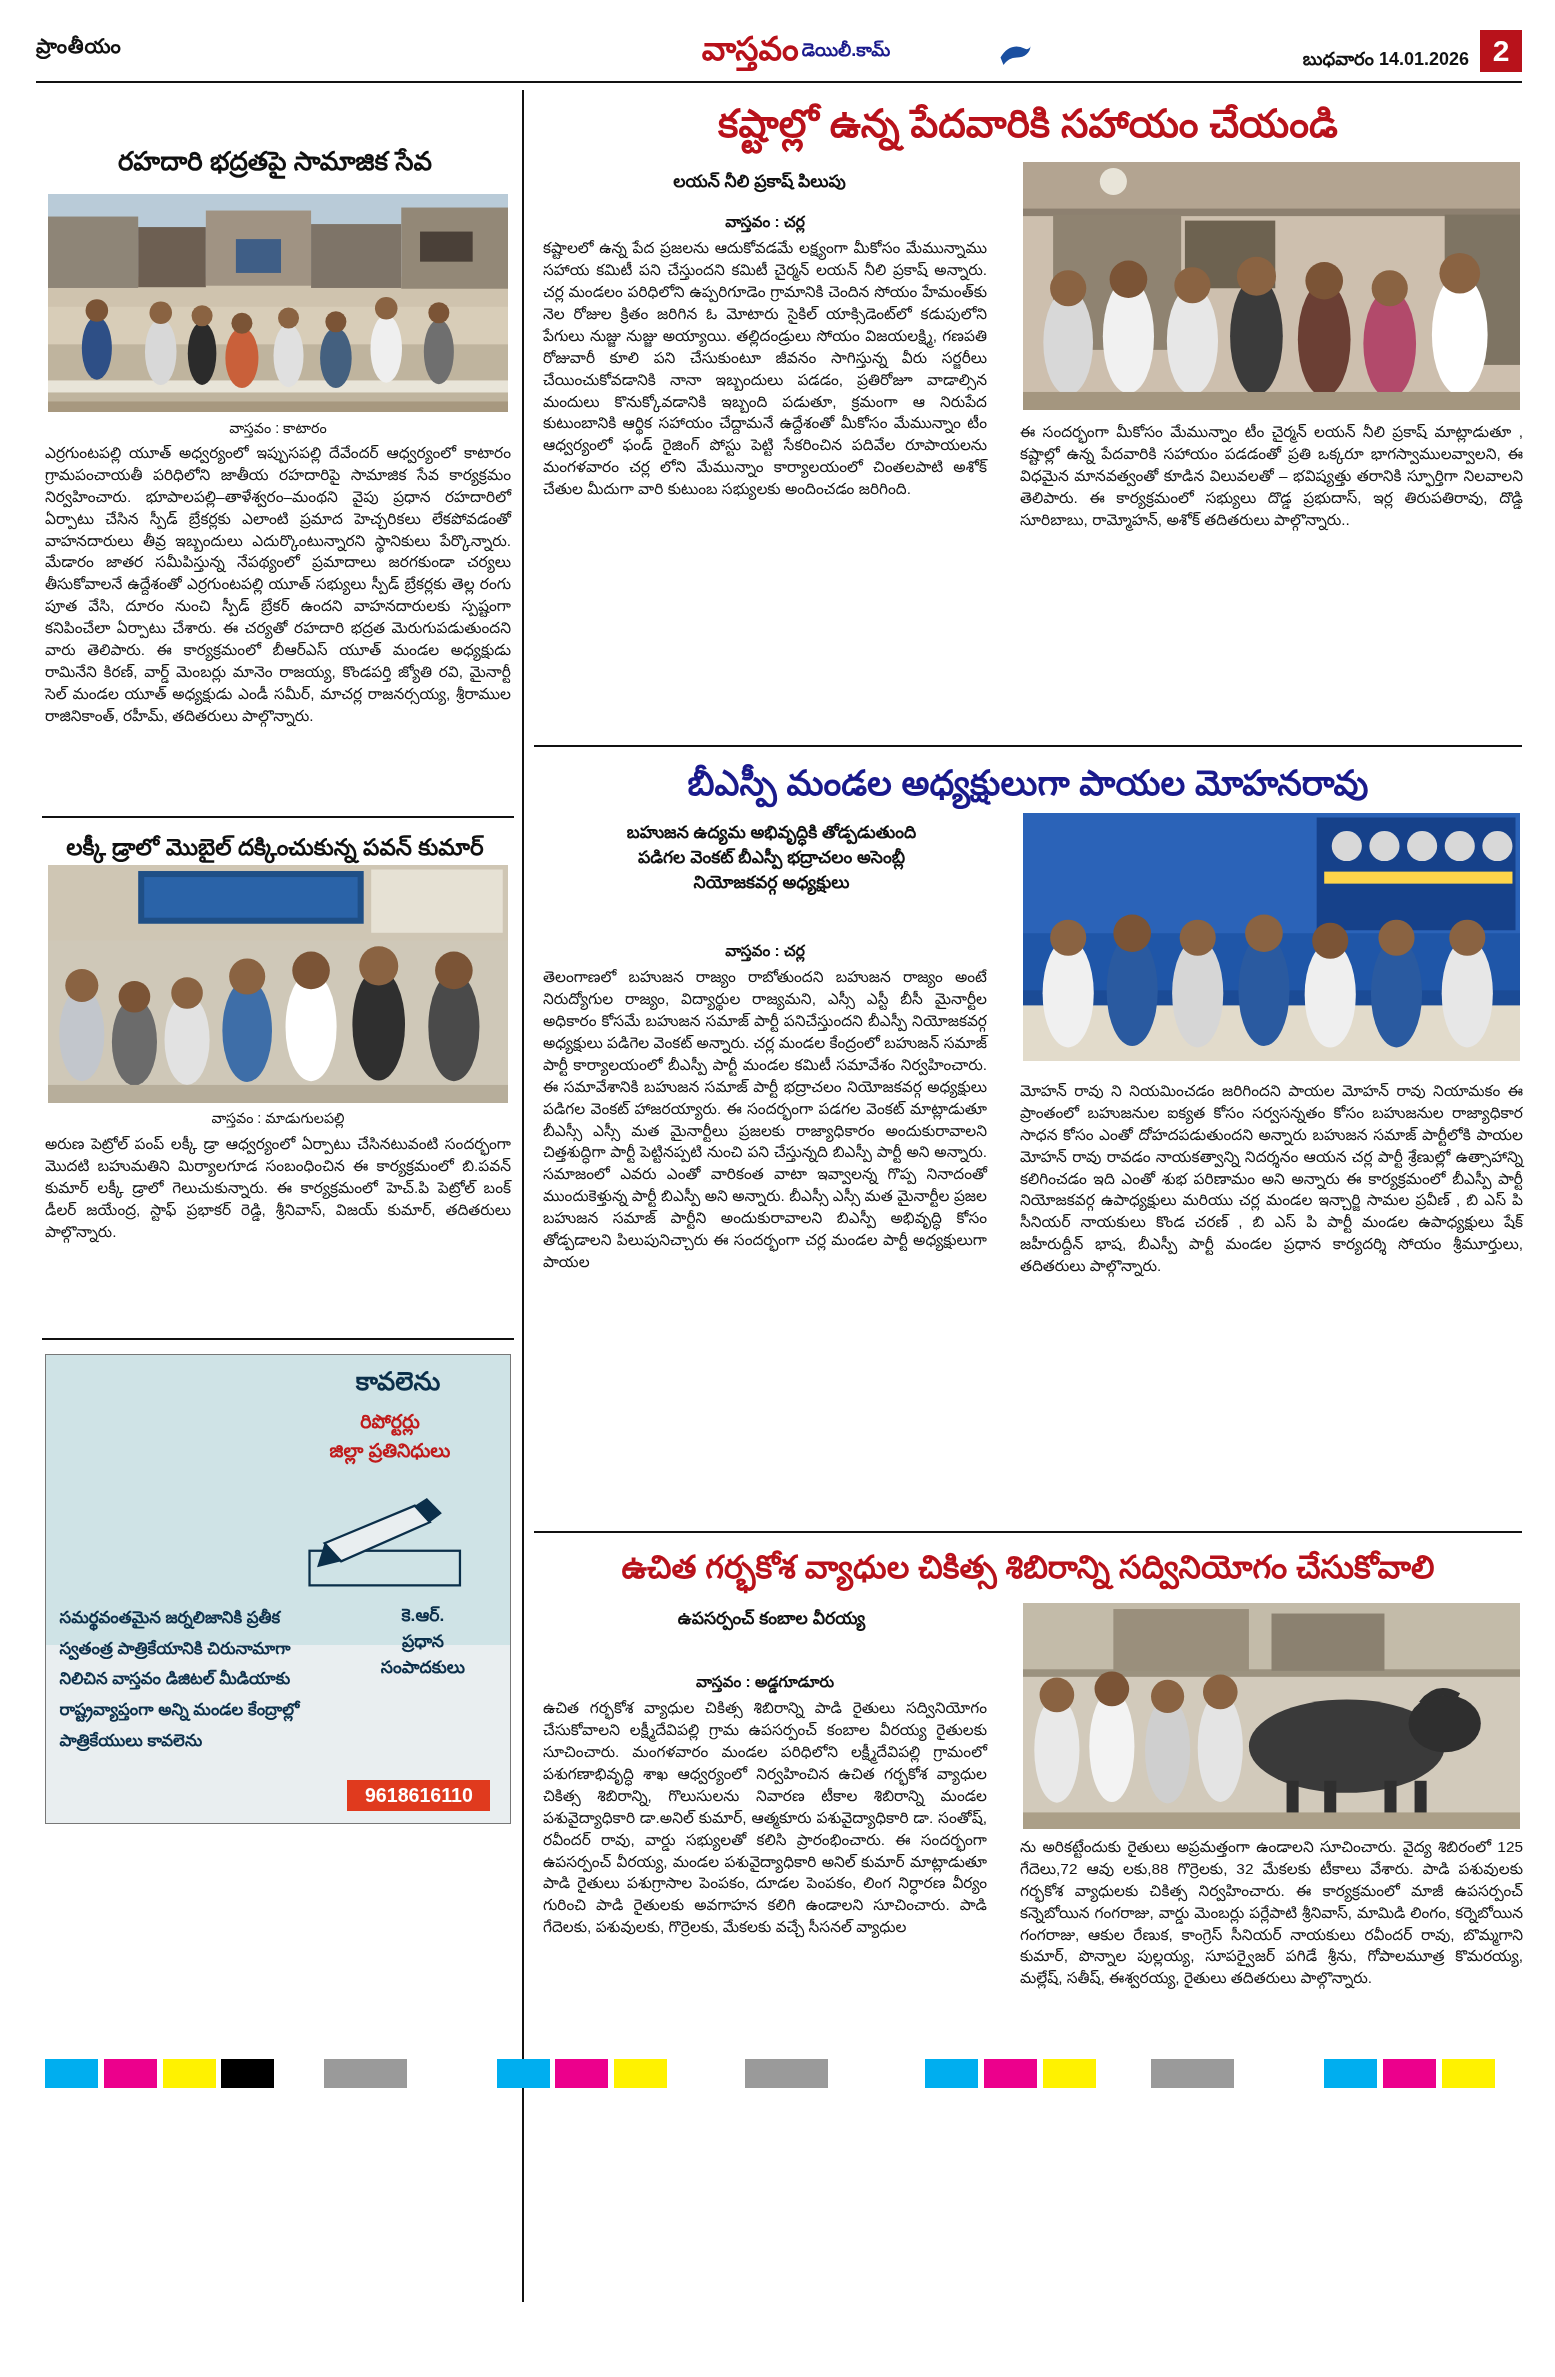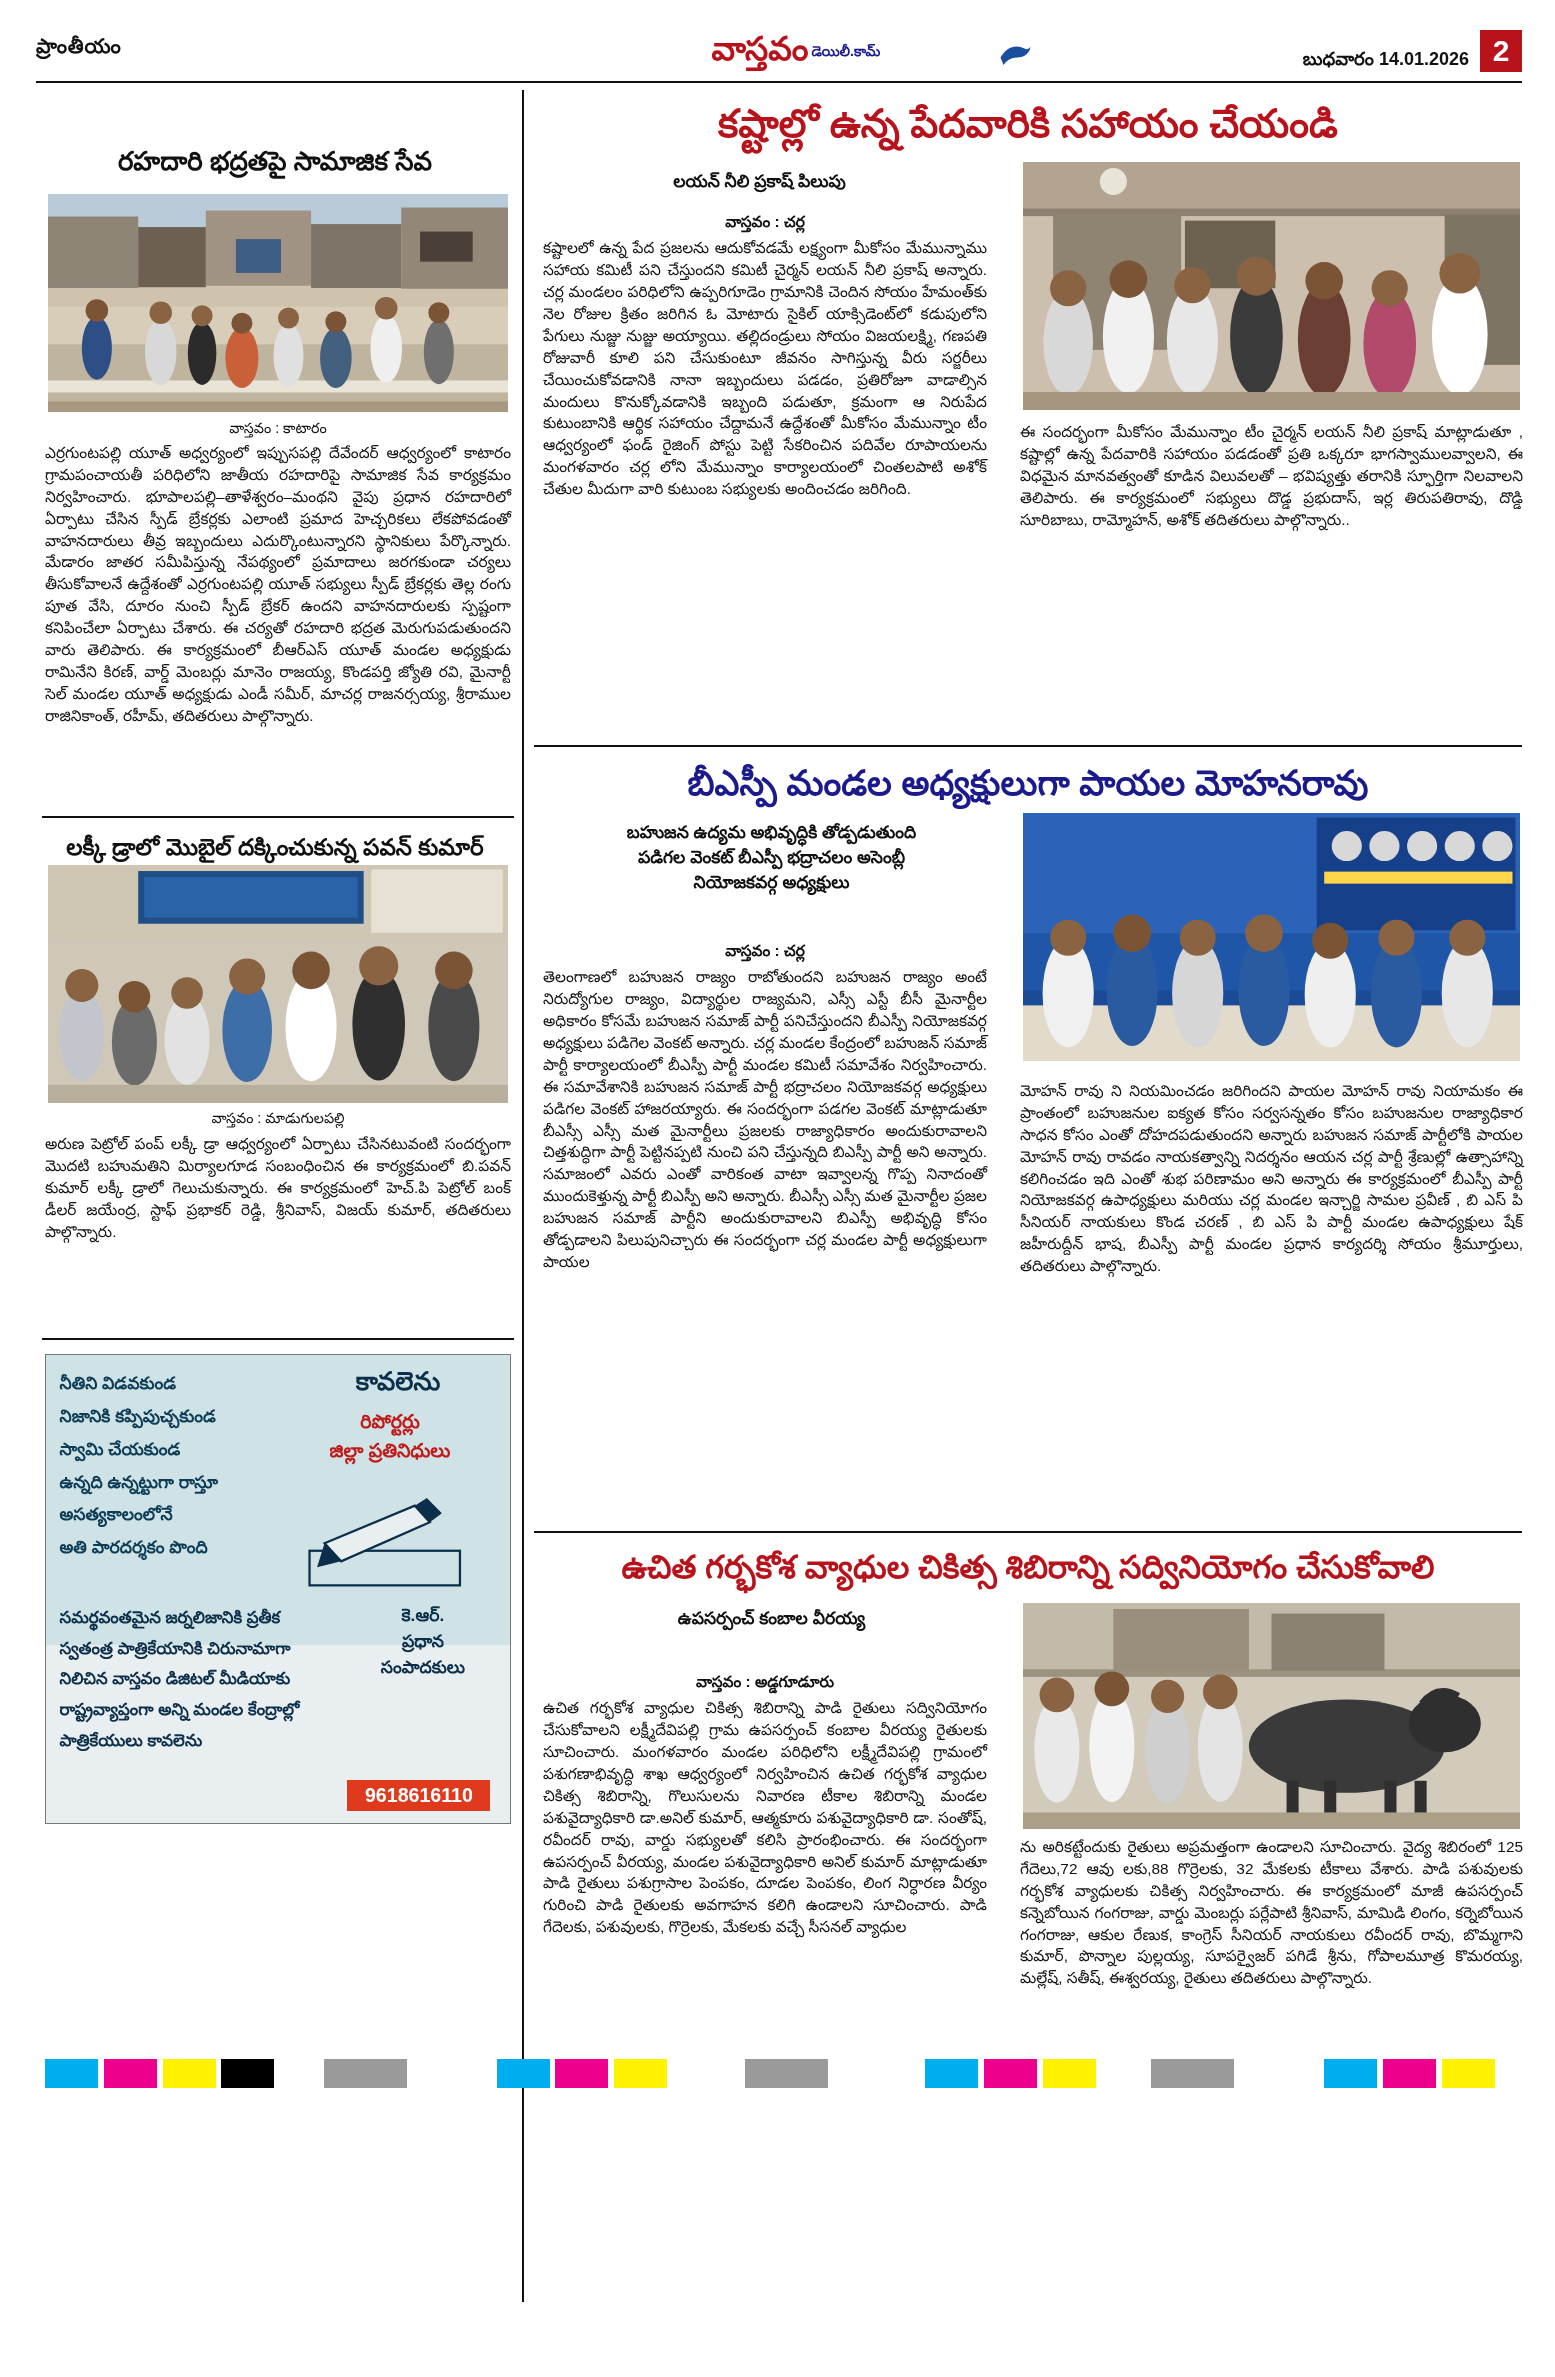--- a/index.html
+++ b/index.html
@@ -32,21 +32,21 @@
   }
   .mast-center {
     position: absolute; left: 527px; top: 0px; width: 466px;
     text-align: center;
   }
   .mast-center .main {
     font-size: 33px; font-weight: bold; color: #b8121b; letter-spacing: 0px;
     display:inline-block;
   }
   .mast-center .sub {
-    font-size: 14px; font-weight: bold; color: #1a1a8c; margin-left: 3px;
+    font-size: 18px; font-weight: bold; color: #1a1a8c; margin-left: 3px;
     display:inline-block; vertical-align: 4.5px; text-align: center;
   }
   .mast-bird { position:absolute; left: 963px; top: 10.5px; font-size: 22.6px; color:#1a4fa0; }
   .mast-date {
     position: absolute; right: 53px; top: 10.5px;
     font-size: 18px; color: #111; font-weight: bold; margin-top: 8px;
   }
   .mast-pageno {
     position: absolute; right: 0px; top: 0px;
     width: 42px; height: 42px; background: #b8121b; color: #fff;
@@ -243,28 +243,20 @@
           <circle cx="540" cy="140" r="25" fill="#7b5436"></circle>
       </g>
       <rect x="0" y="292" width="612" height="24" fill="#b7ae9b"></rect>
     </svg>
   </div>
   <div class="caption" id="c1-cap-b">వాస్తవం : మాడుగులపల్లి</div>
   <div class="body-text" id="c1-body-b">అరుణ పెట్రోల్ పంప్ లక్కీ డ్రా ఆధ్వర్యంలో ఏర్పాటు చేసినటువంటి సందర్భంగా మొదటి బహుమతిని మిర్యాలగూడ సంబంధించిన ఈ కార్యక్రమంలో బి.పవన్ కుమార్ లక్కీ డ్రాలో గెలుచుకున్నారు. ఈ కార్యక్రమంలో హెచ్.పి పెట్రోల్ బంక్ డీలర్ జయేంద్ర, స్టాఫ్ ప్రభాకర్ రెడ్డి, శ్రీనివాస్, విజయ్ కుమార్, తదితరులు పాల్గొన్నారు.</div>
 
   <div id="c1-ad">
     <div class="ad-box">
-      <div class="ad-left">
-        <div>నీతిని విడవకుండ</div>
-        <div>నిజానికి కప్పిపుచ్చకుండ</div>
-        <div>స్వామి చేయకుండ</div>
-        <div>ఉన్నది ఉన్నట్టుగా రాస్తూ</div>
-        <div>అసత్యకాలంలోనే</div>
-        <div>అతి పారదర్శకం పొంది</div>
-      </div>
       <div class="ad-kavalenu">కావలెను</div>
       <div class="ad-red" style="white-space:pre-line;">రిపోర్టర్లు
 జిల్లా ప్రతినిధులు</div>
       <div class="ad-pen">
         <svg width="173" height="98" viewBox="0 0 230 130">
           <rect x="10" y="70" width="200" height="46" fill="none" stroke="#0b2f4a" stroke-width="3"></rect>
           <path d="M30 60 L150 10 L170 32 L52 84 Z" fill="#e9eef0" stroke="#0b2f4a" stroke-width="3"></path>
           <path d="M150 10 L170 32 L186 20 L166 0 Z" fill="#0b2f4a"></path>
           <path d="M30 60 L52 84 L20 92 Z" fill="#0b2f4a"></path>
         </svg>

